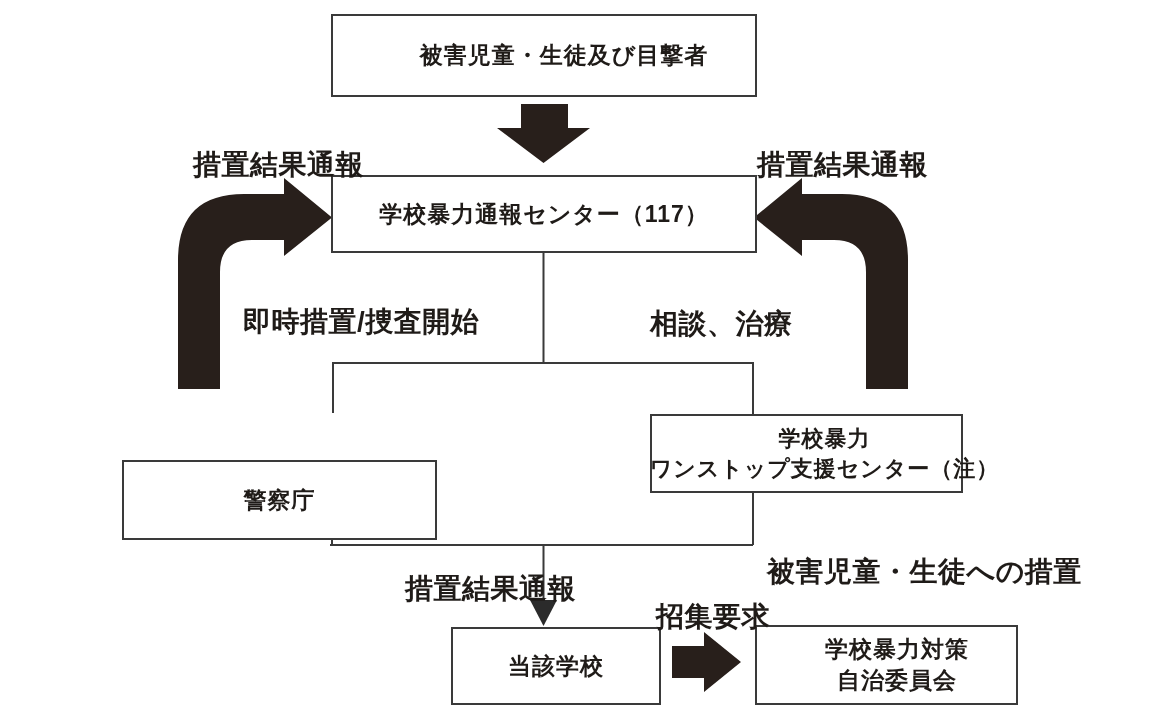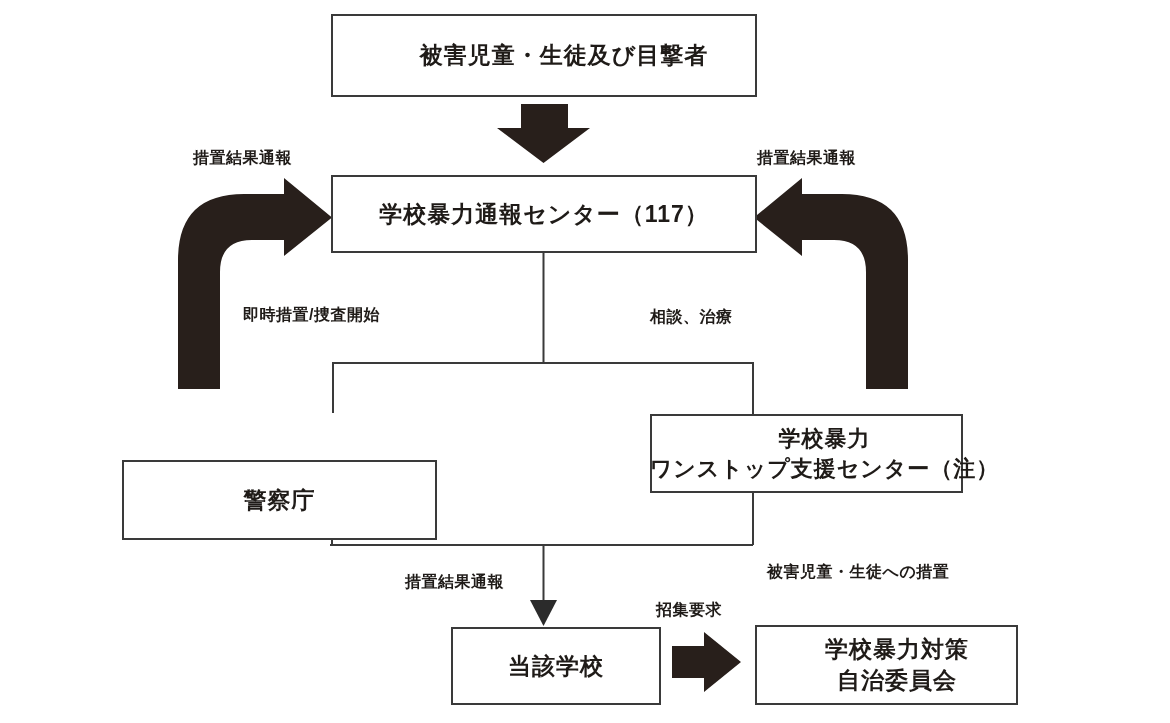--- a/index.html
+++ b/index.html
@@ -47,21 +47,21 @@
     white-space: nowrap;
   }
   .node-victims   { left: 331px; top: 14px;  width: 426px; height: 83px; padding-left: 40px; }
   .node-center    { left: 331px; top: 175px; width: 426px; height: 78px; }
   .node-police    { left: 122px; top: 412px; width: 315px; height: 80px; margin-top: 48px; }
   .node-onestop   { left: 650px; top: 414px; width: 313px; height: 79px; font-size: 22px; padding-left: 36px; }
   .node-school    { left: 438px; top: 627px; width: 210px; height: 78px; margin-left: 13px; }
   .node-committee { left: 755px; top: 625px; width: 263px; height: 80px; padding-left: 21px; }
   .lbl {
     position: absolute;
-    font-size: 16px;
+    font-size: 28px;
     font-weight: 600;
     letter-spacing: 0.5px;
     line-height: 1.15;
     white-space: nowrap;
   }
   .lbl-left-report   { left: 193px; top: 149px; }
   .lbl-right-report  { left: 757px; top: 149px; }
   .lbl-immediate     { left: 243px; top: 306px; }
   .lbl-consultation  { left: 650px; top: 308px; }
   .lbl-bottom-report { left: 405px; top: 573px; }

